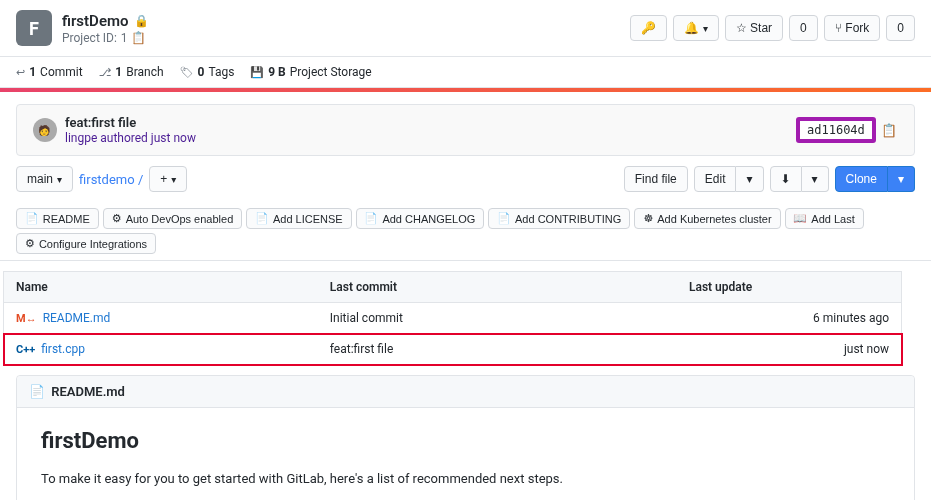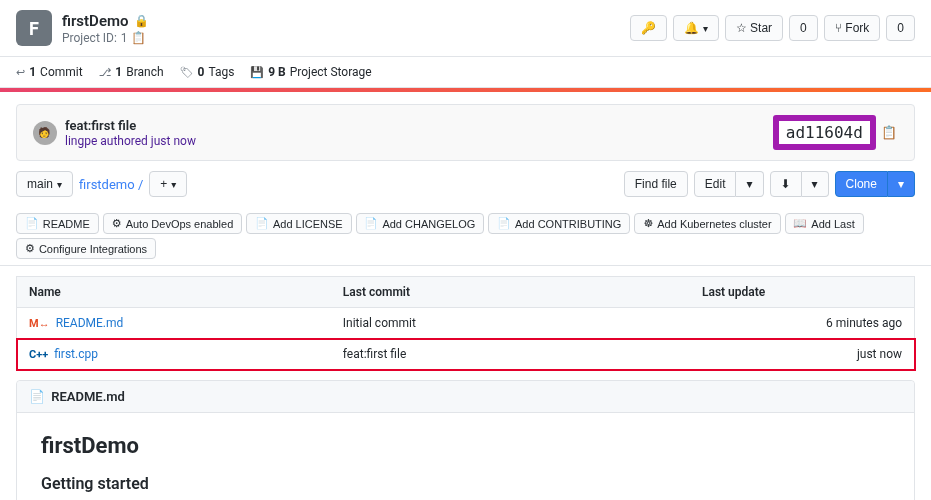--- a/index.html
+++ b/index.html
@@ -24,30 +24,30 @@
 
     .progress-bar-container { height: 4px; background: #e9ecef; }
     .progress-bar-fill { height: 100%; background: linear-gradient(to right, #e8436a, #fc6d26); width: 100%; }
 
     .commit-info-bar { display: flex; align-items: center; justify-content: space-between; padding: 10px 16px; border: 1px solid #e1e4e8; border-radius: 4px; margin: 12px 16px 0; background: #f9f9f9; }
     .commit-info-left { display: flex; align-items: center; gap: 8px; }
     .user-avatar-sm { width: 24px; height: 24px; border-radius: 50%; background: #aaa; display: flex; align-items: center; justify-content: center; font-size: 10px; color: #fff; }
     .commit-msg { font-weight: 600; font-size: 13px; }
     .commit-sub { font-size: 12px; color: #4c1d95; margin-top: 1px; }
     .commit-hash-area { display: flex; align-items: center; gap: 6px; }
-    .commit-hash { background: #fff; border: 6px solid #a21caf; border-radius: 3px; padding: 2px 7px; font-size: 16px; font-family: monospace; color: #24292e; }
+    .commit-hash { background: #fff; border: 4px solid #a21caf; border-radius: 3px; padding: 2px 7px; font-size: 12px; font-family: monospace; color: #24292e; }
 
     .branch-nav { display: flex; align-items: center; justify-content: space-between; padding: 10px 16px; margin-top: 0; }
     .branch-left { display: flex; align-items: center; gap: 6px; }
     .branch-actions { display: flex; align-items: flex-start; gap: 6px; }
 
     .suggestions-bar { display: flex; align-items: center; gap: 4px; padding: 6px 16px; flex-wrap: wrap; border-bottom: 1px solid #e1e4e8; }
     .suggestion-btn { display: inline-flex; align-items: center; gap: 4px; padding: 3px 8px; border: 1px solid #d1d5da; border-radius: 4px; background: #fafbfc; font-size: 11px; cursor: pointer; color: #24292e; }
 
-    .file-table { width: calc(100% - 32px); margin: 10px 16px; border: 1px solid #e1e4e8; border-radius: 4px; border-collapse: collapse; }
+    .file-table { width: calc(100% - 32px); margin: 10px 3px; border: 1px solid #e1e4e8; border-radius: 4px; border-collapse: collapse; }
     .file-table th { background: #f6f8fa; padding: 8px 12px; text-align: left; font-weight: 600; font-size: 12px; border-bottom: 1px solid #e1e4e8; }
     .file-table td { padding: 8px 12px; border-bottom: 1px solid #e1e4e8; font-size: 12px; }
     .file-table tr:last-child td { border-bottom: none; }
     .file-table tr.highlighted { outline: 2px solid #e3002b; outline-offset: -1px; }
     .file-name-cell { display: flex; align-items: center; gap: 6px; }
     .file-icon { font-size: 12px; }
     .file-link { color: #1f78d1; text-decoration: none; }
     .col-name { width: 35%; }
     .col-commit { width: 40%; }
     .col-update { width: 25%; text-align: right; }
@@ -226,17 +226,16 @@
     </tbody>
 </table>
 
 <div class="readme-section">
   <div class="readme-header">
     <span>📄</span>
     <span>README.md</span>
   </div>
   <div class="readme-body">
     <h1>firstDemo</h1>
-    <h2>Getting started</h2>
     <p>To make it easy for you to get started with GitLab, here's a list of recommended next steps.</p>
 
   </div>
 </div>
 
 </body></html>

